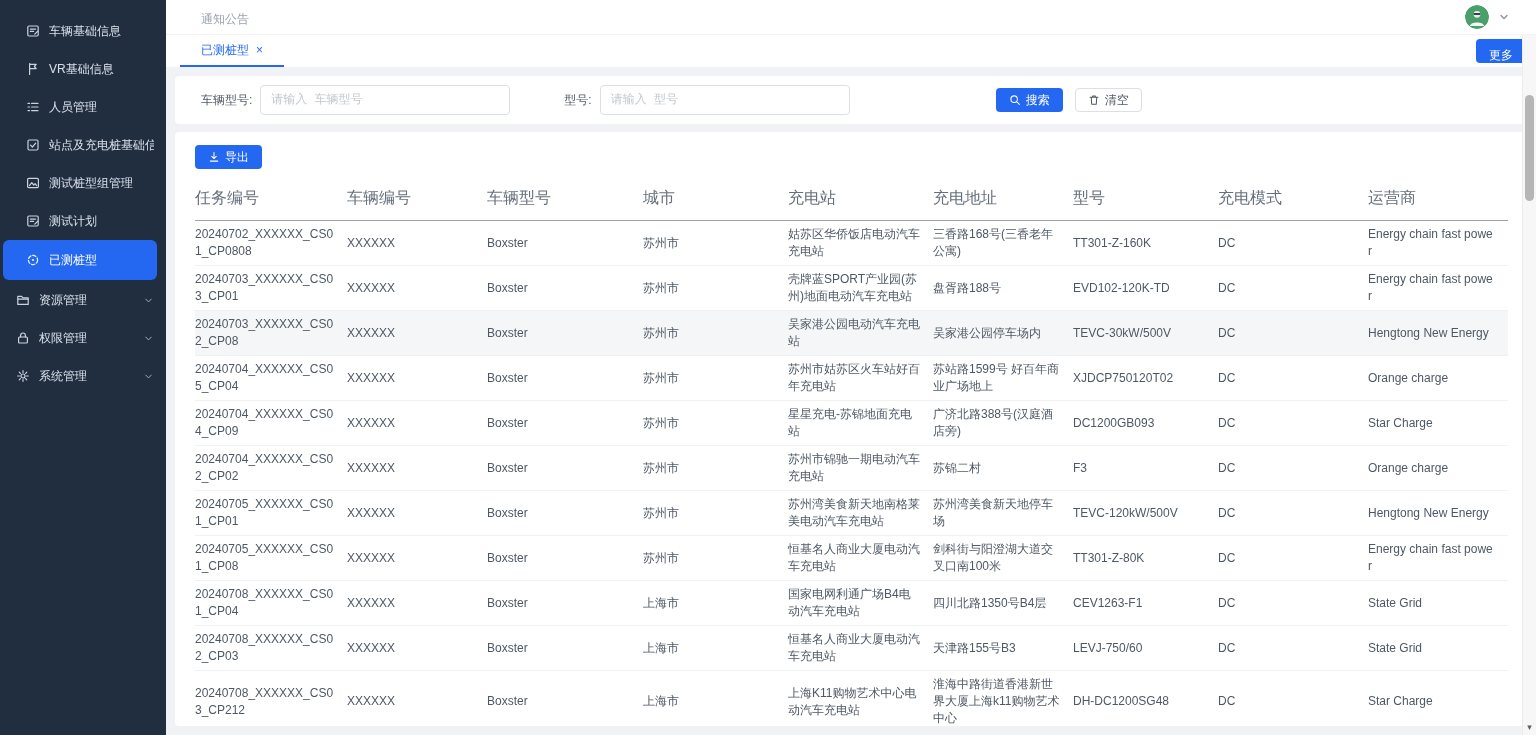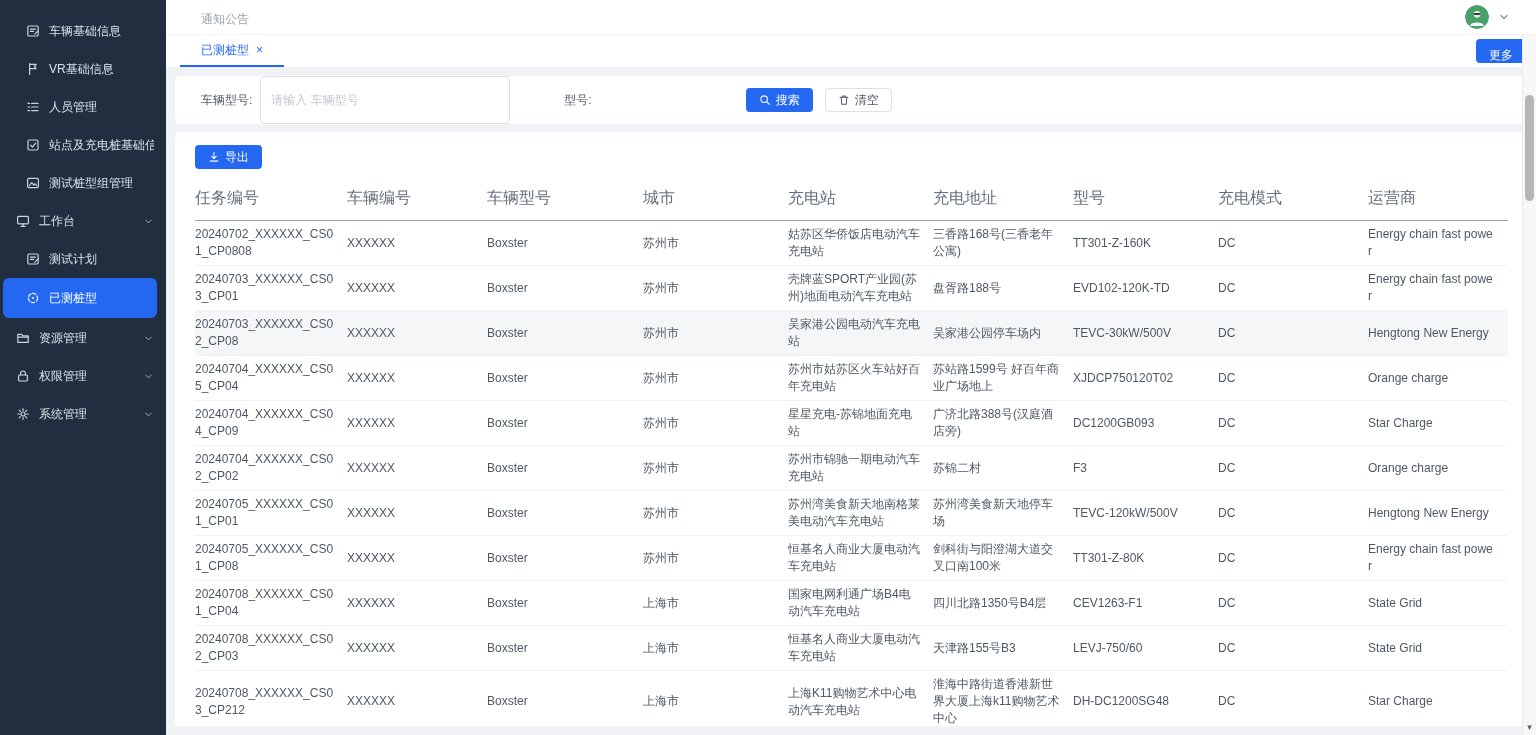--- a/index.html
+++ b/index.html
@@ -29,21 +29,21 @@
   .tab{padding:0 21px;height:31px;line-height:29px;color:#9aa3ad;cursor:pointer;box-sizing:border-box;white-space:nowrap;}
   .tab.active{color:#2468f2;border-bottom:2px solid #2468f2;}
   .tab .close{margin-left:7px;color:#2468f2;}
   .more-btn{position:absolute;right:10px;top:4px;background:#2468f2;color:#fff;border:none;border-radius:4px;height:24px;padding:8px 13px;font-size:12px;cursor:pointer;font-family:Liberation Mono, monospace;}
   
   .content{position:absolute;top:67px;left:0;right:0;bottom:0;background:#f0f2f5;padding:9px;box-sizing:border-box;overflow:hidden;}
   .search-card{background:#fff;border-radius:4px;height:48px;display:flex;align-items:center;padding:0 20px 0 26px;}
   .form-label{color:#515a66;margin-right:8px;white-space:nowrap;}
   .gap1{width:54px;}
   .gap2{width:146px;}
-  .input{width:250px;height:48px;border:1px solid #dcdfe6;border-radius:4px;padding:0 10px;font-size:12px;color:#333;box-sizing:border-box;font-family:Liberation Sans, sans-serif;outline:none;}
+  .input{width:250px;height:30px;border:1px solid #dcdfe6;border-radius:4px;padding:0 10px;font-size:12px;color:#333;box-sizing:border-box;font-family:Liberation Mono, monospace;outline:none;}
   .input::placeholder{color:#c3c7cf;}
   .btn{display:inline-flex;align-items:center;gap:5px;height:24px;padding:0 12px;border-radius:4px;font-size:12px;cursor:pointer;border:1px solid transparent;font-family:inherit;background:#fff;}
   .btn-primary{background:#2468f2;color:#fff;}
   .btn-plain{color:#515a66;border-color:#dcdfe6;}
   .btn .bic svg{width:12px;height:12px;}
   .btn + .btn{margin-left:12px;}
   
   .table-card{background:#fff;border-radius:4px;margin-top:8px;padding:13px 20px;height:calc(100% - 56px);box-sizing:border-box;overflow:hidden;}
   table{border-collapse:collapse;table-layout:fixed;width:100%;margin-top:14px;}
   th{text-align:left;color:#66707d;font-weight:normal;padding:5px 12px 11px 0;font-size:16px;border-bottom:1px solid #a3a3a3;}
@@ -96,34 +96,20 @@
         <span class="sb-label">站点及充电桩基础信息</span>
       </div>
       <div class="sb-item">
         <span class="sb-icon">
           <svg class="ic" viewBox="0 0 14 14" fill="none" stroke="currentColor" stroke-width="1.2" stroke-linecap="round" stroke-linejoin="round">
             <rect x="1.6" y="2.4" width="10.8" height="9.2" rx="1.2"></rect>
             <path d="M3.4 9.6l2.4-2.9 1.9 2.3 1.4-1.4 1.6 2"></path>
           </svg>
         </span>
         <span class="sb-label">测试桩型组管理</span>
-      </div>
-      <div class="sb-item group">
-        <span class="sb-icon">
-          <svg class="ic" viewBox="0 0 14 14" fill="none" stroke="currentColor" stroke-width="1.2" stroke-linecap="round" stroke-linejoin="round">
-            <rect x="1.6" y="2.4" width="10.8" height="7.4" rx="1"></rect>
-            <path d="M5 12.3h4M7 9.8v2.5"></path>
-          </svg>
-        </span>
-        <span class="sb-label">工作台</span>
-        <span class="sb-chev">
-          <svg class="ic" viewBox="0 0 14 14" fill="none" stroke="currentColor" stroke-width="1.2" stroke-linecap="round" stroke-linejoin="round">
-            <path d="M3.5 5.2 7 8.8l3.5-3.6"></path>
-          </svg>
-        </span>
       </div>
       <div class="sb-item">
         <span class="sb-icon">
           <svg class="ic" viewBox="0 0 14 14" fill="none" stroke="currentColor" stroke-width="1.2" stroke-linecap="round" stroke-linejoin="round">
             <rect x="1.8" y="2" width="10.4" height="10" rx="1.2"></rect>
             <path d="M4.4 5.1h5.2M4.4 7.4h3.2"></path>
             <path d="M8.8 10.2l3-3"></path>
           </svg>
         </span>
         <span class="sb-label">测试计划</span>
@@ -212,20 +198,21 @@
     <button class="more-btn">更多</button>
   </div>
 
   <div class="content">
 
     <div class="search-card">
       <span class="form-label">车辆型号:</span>
       <input class="input" placeholder="请输入 车辆型号" style="">
       <span class="gap1"></span>
       <span class="form-label">型号:</span>
+      <input class="input" placeholder="请输入 型号" style="">
       <span class="gap2"></span>
       <button class="btn btn-primary">
         <span class="bic">
             <svg class="ic" viewBox="0 0 14 14" fill="none" stroke="currentColor" stroke-width="1.2" stroke-linecap="round" stroke-linejoin="round">
               <circle cx="6" cy="6" r="3.8"></circle>
               <path d="M8.9 8.9l3.2 3.2"></path>
             </svg>
           </span>
         <span>搜索</span>
       </button>

